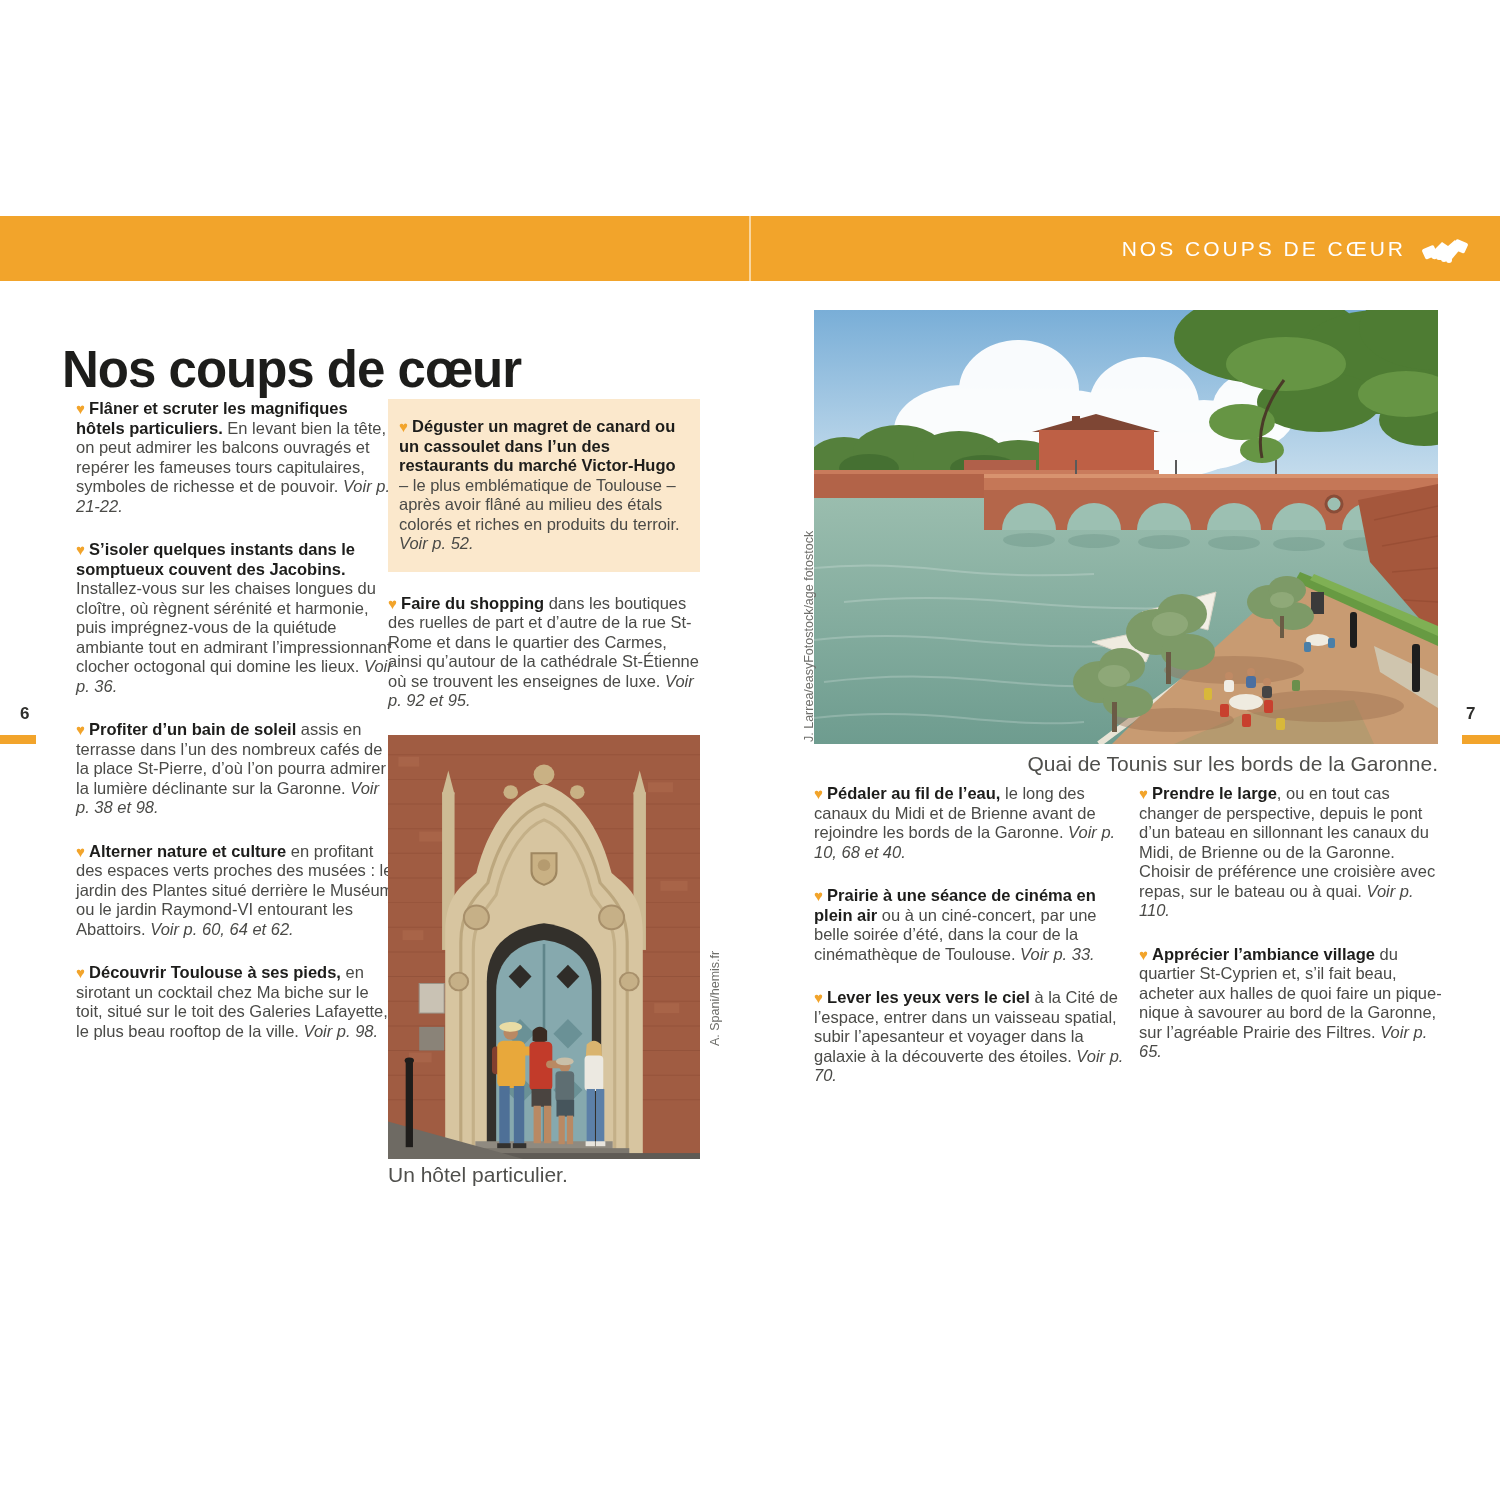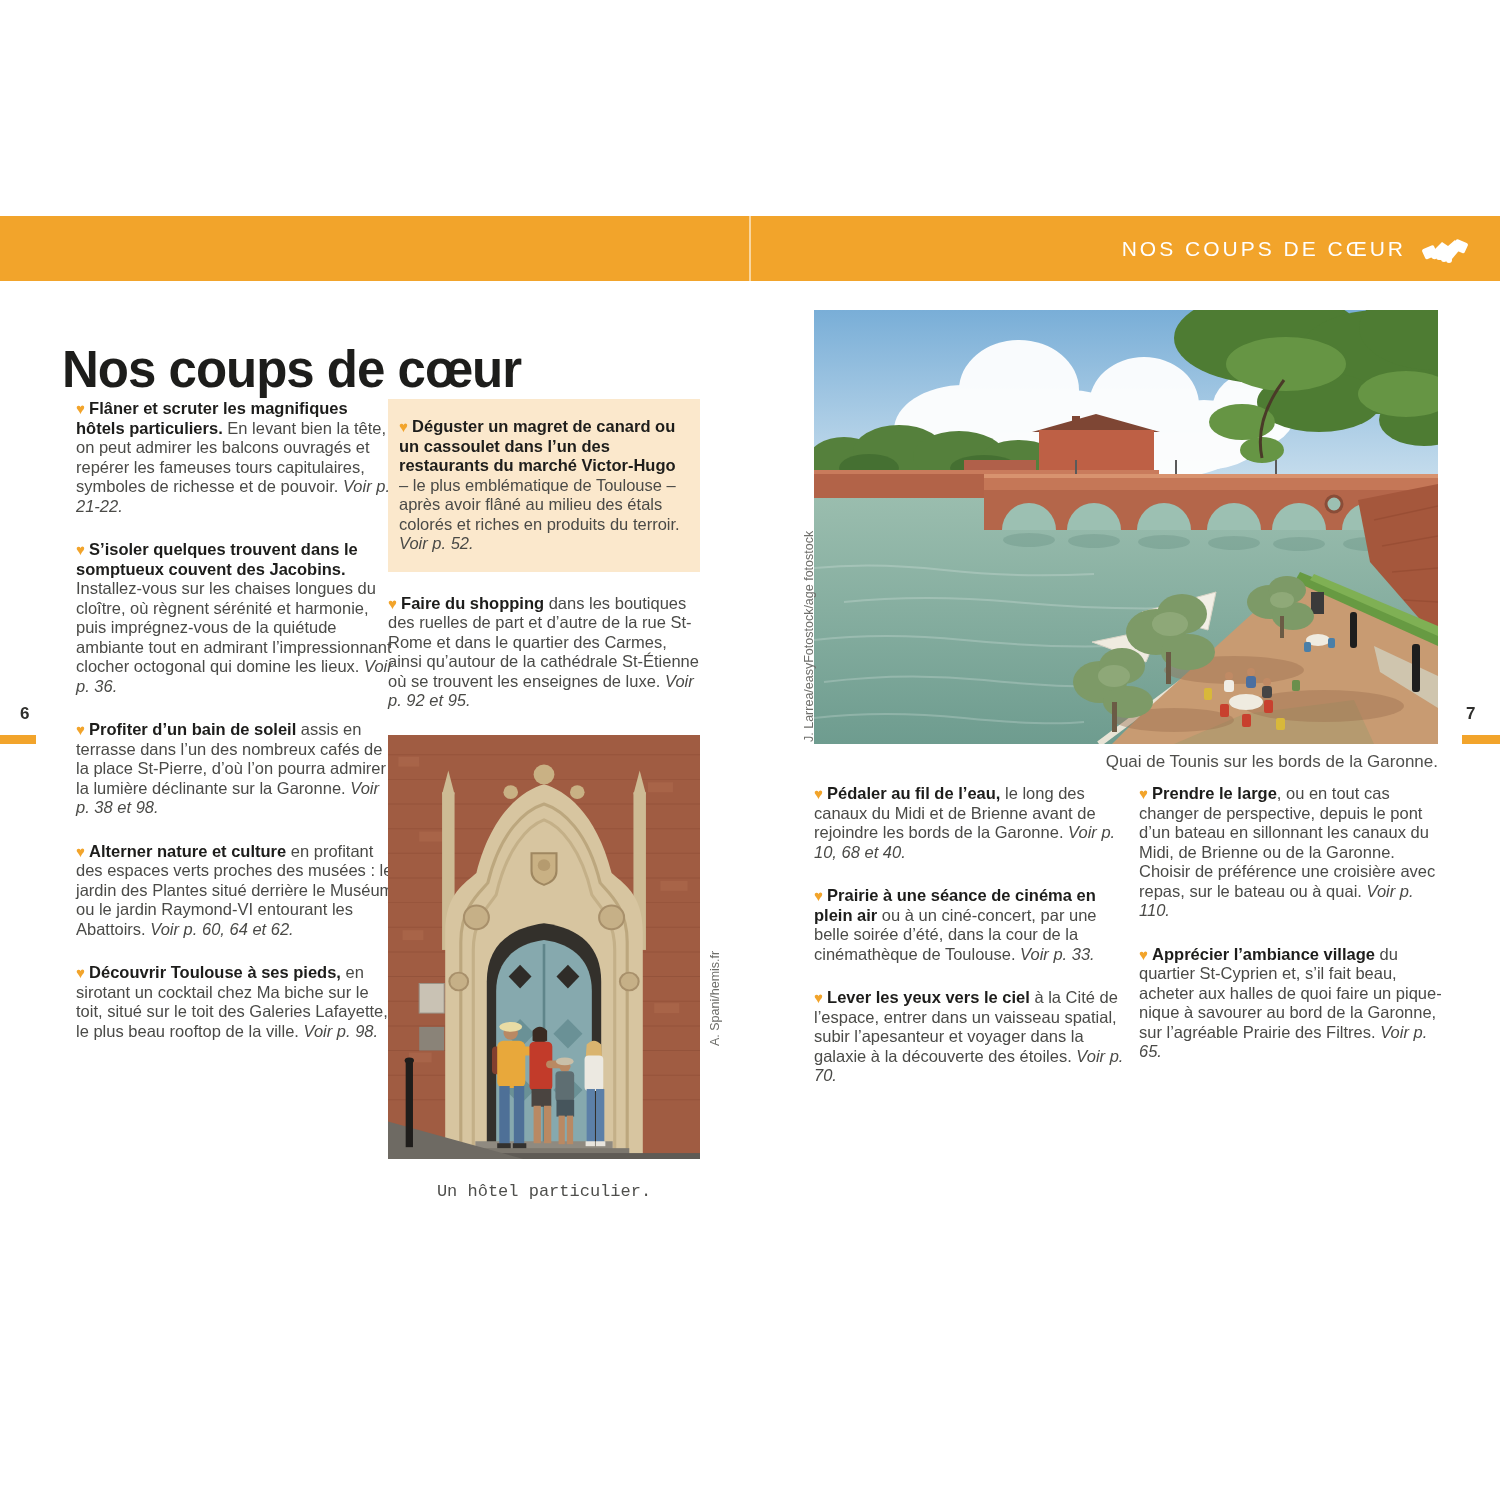--- a/index.html
+++ b/index.html
@@ -36,22 +36,22 @@
   .para{margin:0 0 24px 0;font-size:16.5px;line-height:19.5px;color:var(--body);}
   .para b{color:var(--dark);font-weight:700;}
   .para i{font-style:italic;}
   .heart{color:var(--accent);font-size:15px;}
   .box{background:var(--box);padding:18px 11px;margin-bottom:22px;}
   .box .para{margin:0;}
 
   
   .photo{display:block;}
   .mid-photo{width:312px;height:424px;margin-top:4px;}
-  .caption{font-size:17px;color:var(--caption);}
-  .mid-caption{text-align:center;margin-top:23px;font-family:Liberation Mono, monospace;}
+  .caption{font-size:21px;color:var(--caption);}
+  .mid-caption{text-align:left;margin-top:4px;}
   .right-photo{position:absolute;left:814px;top:310px;width:624px;height:434px;}
   .right-caption{position:absolute;left:814px;top:752px;width:624px;text-align:right;}
 
   .credit{position:absolute;font-size:12.5px;color:var(--credit);
     transform:rotate(-90deg);transform-origin:0 0;white-space:nowrap;}
   .credit.mid{left:708px;top:1046px;width:330px;}
   .credit.rightp{left:802px;top:742px;width:232px;}
 </style>
 </head>
 <body>
@@ -72,21 +72,21 @@
         </g>
       </svg>
     </div>
   </div>
   <div class="banner-divider"></div>
 
   <h1 class="page-title">Nos coups de cœur</h1>
 
   <div class="col col-left">
       <p class="para"><span class="heart">♥ </span><b>Flâner et scruter les magnifiques hôtels particuliers.</b><span> En levant bien la tête, on peut admirer les balcons ouvragés et repérer les fameuses tours capitulaires, symboles de richesse et de pouvoir. </span><i>Voir p. 21-22.</i></p>
-      <p class="para"><span class="heart">♥ </span><b>S’isoler quelques trouvent dans le somptueux couvent des Jacobins.</b><span> Installez-vous sur les chaises longues du cloître, où règnent sérénité et harmonie, puis imprégnez-vous de la quiétude ambiante tout en admirant l’impressionnant clocher octogonal qui domine les lieux. </span><i>Voir p. 36.</i></p>
+      <p class="para"><span class="heart">♥ </span><b>S’isoler quelques instants dans le somptueux couvent des Jacobins.</b><span> Installez-vous sur les chaises longues du cloître, où règnent sérénité et harmonie, puis imprégnez-vous de la quiétude ambiante tout en admirant l’impressionnant clocher octogonal qui domine les lieux. </span><i>Voir p. 36.</i></p>
       <p class="para"><span class="heart">♥ </span><b>Profiter d’un bain de soleil</b><span> assis en terrasse dans l’un des nombreux cafés de la place St-Pierre, d’où l’on pourra admirer la lumière déclinante sur la Garonne. </span><i>Voir p. 38 et 98.</i></p>
       <p class="para"><span class="heart">♥ </span><b>Alterner nature et culture</b><span> en profitant des espaces verts proches des musées : le jardin des Plantes situé derrière le Muséum ou le jardin Raymond-VI entourant les Abattoirs. </span><i>Voir p. 60, 64 et 62.</i></p>
       <p class="para"><span class="heart">♥ </span><b>Découvrir Toulouse à ses pieds,</b><span> en sirotant un cocktail chez Ma biche sur le toit, situé sur le toit des Galeries Lafayette, le plus beau rooftop de la ville. </span><i>Voir p. 98.</i></p>
     </div>
 
   <div class="col col-mid">
     <div class="box">
         <p class="para"><span class="heart">♥ </span><b>Déguster un magret de canard ou un cassoulet dans l’un des restaurants du marché Victor-Hugo</b><span> – le plus emblématique de Toulouse – après avoir flâné au milieu des étals colorés et riches en produits du terroir. </span><i>Voir p. 52.</i></p>
       </div>
     <div>

